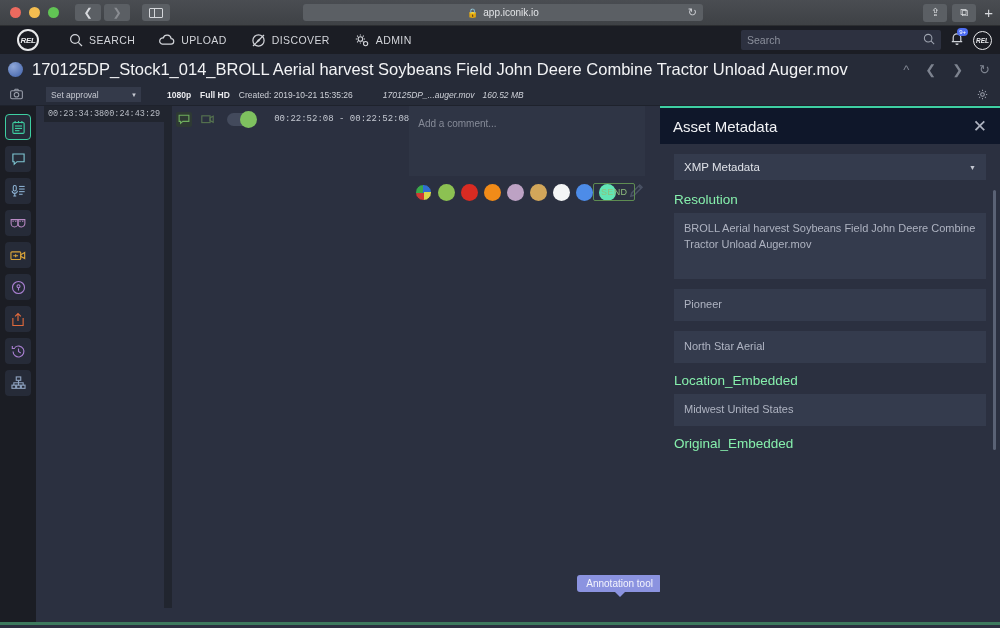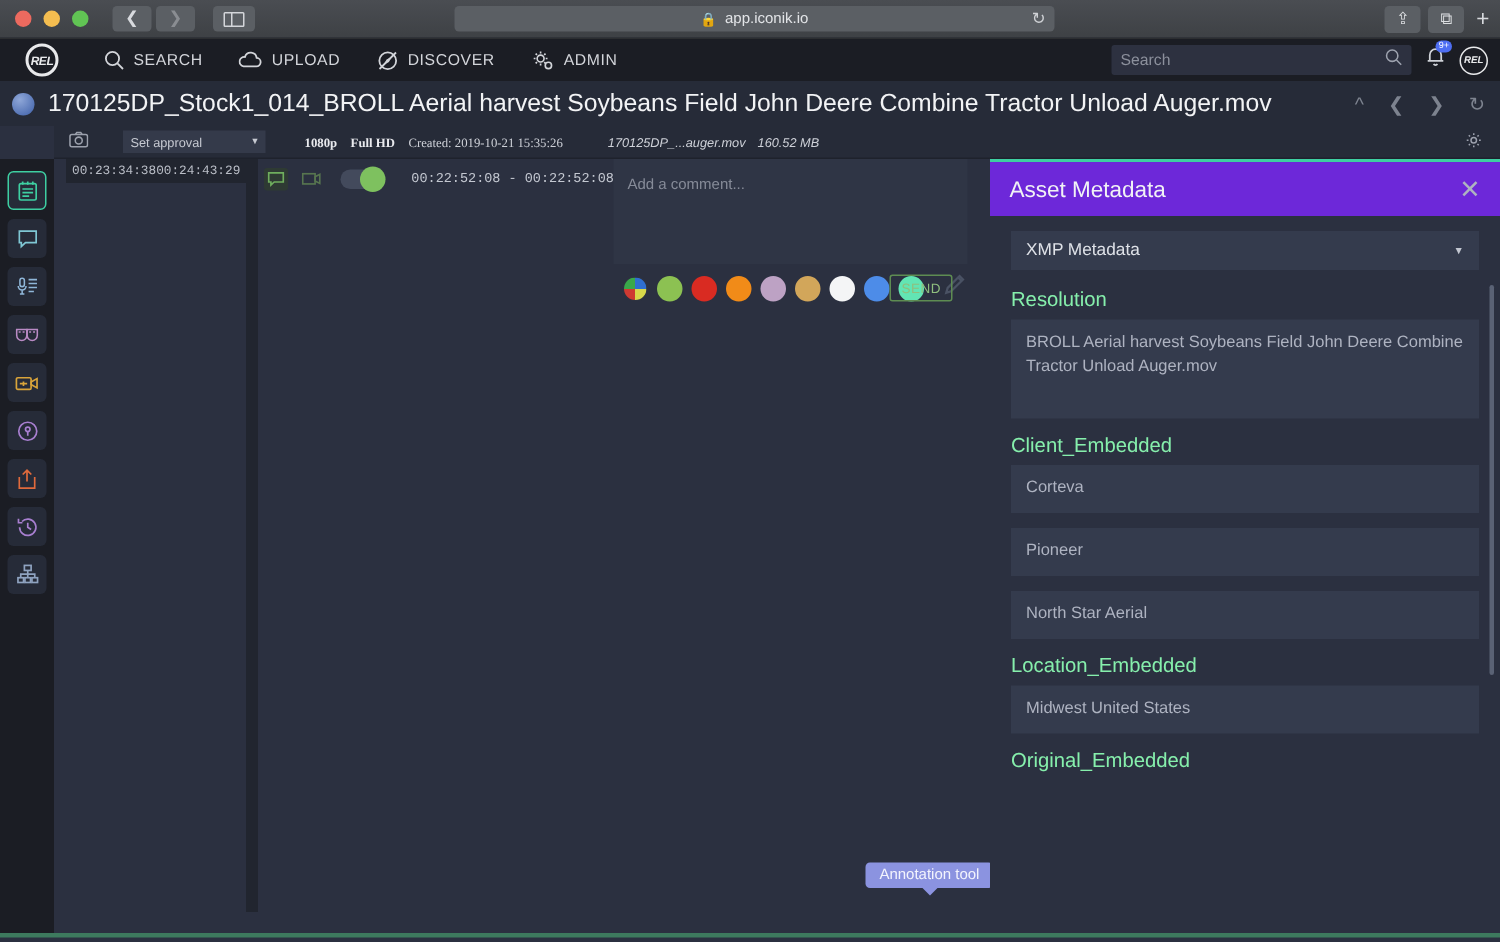--- a/index.html
+++ b/index.html
@@ -121,32 +121,32 @@
   }
   .title-actions {
     position: absolute; right: 10px; display: flex; align-items: center; gap: 16px;
     color: #7d8characters;
   }
   .title-actions .ta { color: #7d838f; font-size: 13px; line-height: 1; }
 
   
   .meta-strip {
     height: 22px; background: #262b38; display: flex; align-items: center;
-    position: relative; padding-left: 10px; border-bottom: 1px solid #1e222c; margin-left: 36px;
+    position: relative; padding-left: 10px; border-bottom: 1px solid #1e222c;
   }
   .cam-icon { color: #9ca1ad; margin-right: 23px; }
   .approval-select {
     width: 95px; height: 15px; background: #343a4a; border: none;
     display: flex; align-items: center; padding: 0 5px; position: relative;
   }
   .approval-select span { color: #c7cad2; font-size: 8.5px; }
   .approval-select .car {
     position: absolute; right: 4px; color: #c7cad2; font-size: 6px;
   }
-  .meta-chips { display: flex; align-items: flex-start; gap: 9px; margin-left: 26px; font-family: Liberation Serif, serif; }
+  .meta-chips { display: flex; align-items: flex-start; gap: 9px; margin-left: 26px; }
   .chip { color: #e9eaee; font-size: 8.5px; font-weight: bold; }
   .chip.normal { font-weight: normal; color: #ced1d8; }
   .meta-file { display: flex; gap: 8px; margin-left: 30px; font-style: italic; }
   .meta-file span { color: #ced1d8; font-size: 8.5px; }
   .gear-right { position: absolute; right: 12px; color: #9ca1ad; }
 
   
   .body-wrap { display: flex; height: 516px; background: #2b3040; }
 
   
@@ -311,21 +311,21 @@
     font-size: 9px; padding: 3px 7px; border-radius: 2px; letter-spacing: .3px;
   }
 
   
   .meta-panel {
     width: 340px; background: #2b3040; display: flex; flex-direction: column;
     border-top: 2px solid #3ecfa2; position: relative;
   }
   .mp-header {
     height: 36px; display: flex; align-items: center; justify-content: space-between;
-    padding: 0 13px; background: #6d28d9;
+    padding: 0 13px; background: #0f172a;
   }
   .mp-title { color: #f1f2f5; font-size: 15px; }
   .mp-close { color: #aeb3c0; font-size: 17px; line-height: 1; }
   .mp-scroll {
     flex: 1; overflow: hidden; padding: 10px 14px 0 14px; position: relative;
   }
   .mp-select {
     height: 26px; background: #343b4d; display: flex; align-items: center;
     padding: 0 10px; position: relative; margin-bottom: 12px;
   }
@@ -674,24 +674,20 @@
       <div class="mp-select">
         <span>XMP Metadata</span>
         <span class="car">▼</span>
       </div>
 
       <div class="mp-field">
         <div class="mp-label">Resolution</div>
         <div class="mp-value tall">BROLL Aerial harvest Soybeans Field John Deere Combine Tractor Unload Auger.mov</div>
       </div>
       <div class="mp-field">
-        <div class="mp-label">Client_Embedded</div>
-        <div class="mp-value">Corteva</div>
-      </div>
-      <div class="mp-field">
         <div class="mp-value">Pioneer</div>
       </div>
       <div class="mp-field">
         <div class="mp-value">North Star Aerial</div>
       </div>
       <div class="mp-field">
         <div class="mp-label">Location_Embedded</div>
         <div class="mp-value">Midwest United States</div>
       </div>
       <div class="mp-field">

